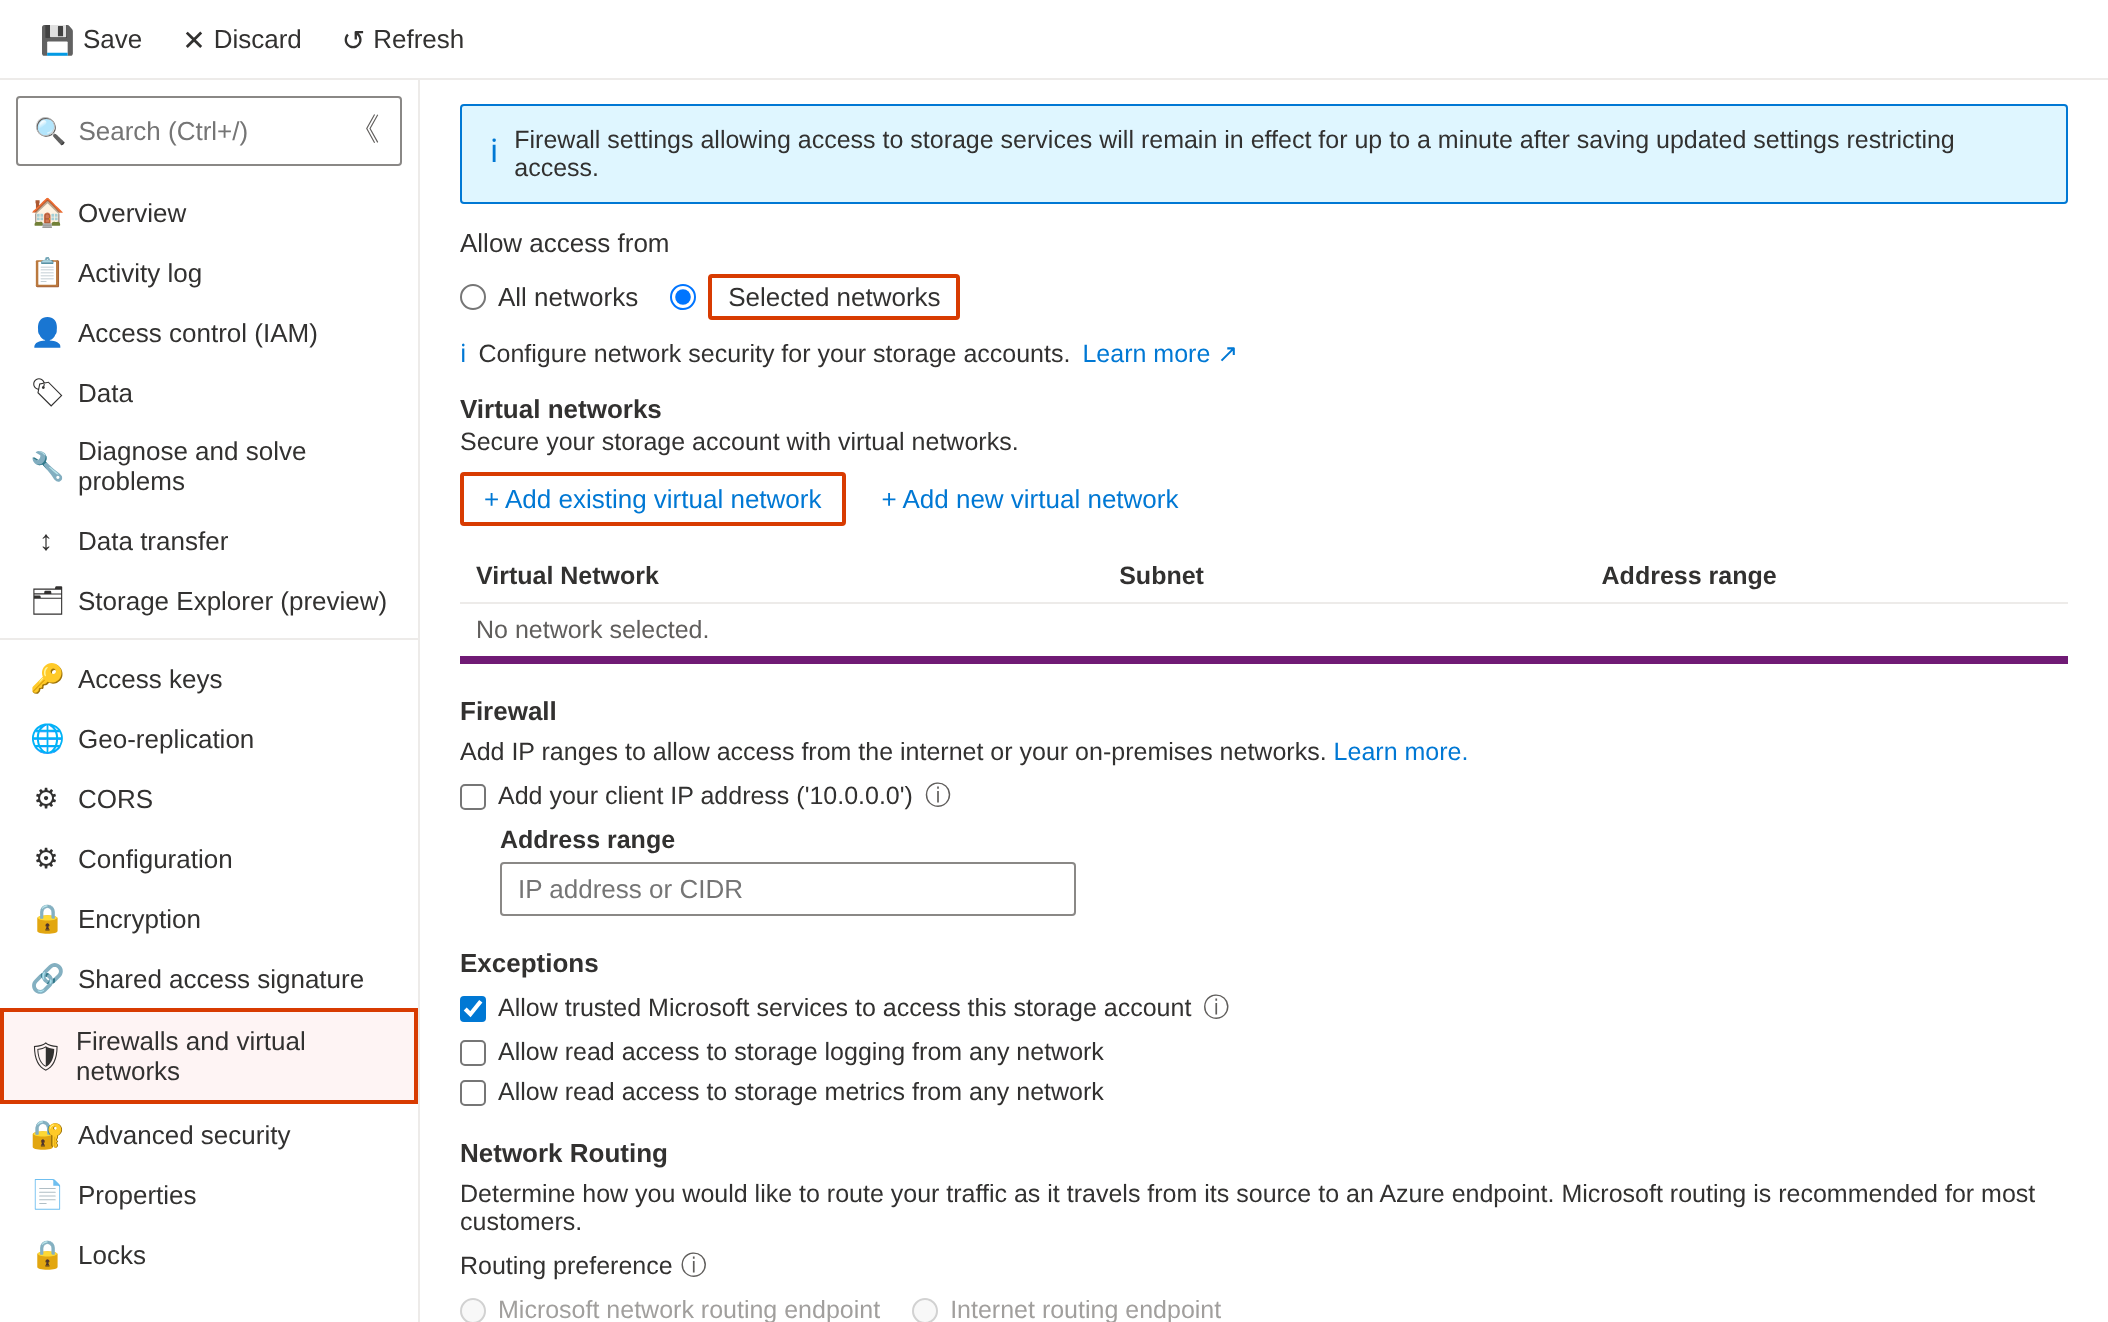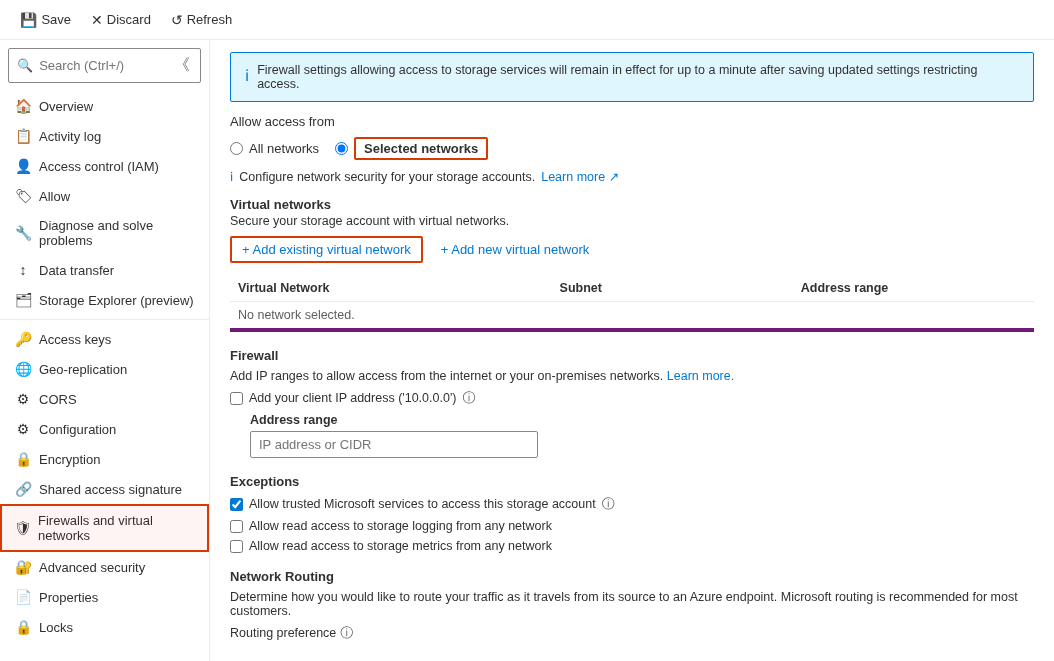--- a/index.html
+++ b/index.html
@@ -65,21 +65,21 @@
 
     .allow-access-from { margin-top: 8px; }
     .allow-label { font-size: 13px; font-weight: 400; color: #323130; margin-bottom: 8px; }
 
     .radio-group { display: flex; align-items: center; gap: 16px; margin-bottom: 8px; }
     .radio-option { display: flex; align-items: center; gap: 6px; cursor: pointer; }
     .radio-option input[type="radio"] { cursor: pointer; }
 
     .selected-networks-label {
       border: 2px solid #d83b01; padding: 2px 8px; border-radius: 2px;
-      background: #fff; display: flex; align-items: flex-start; gap: 6px; font-weight: bold;
+      background: #fff; display: flex; align-items: flex-start; gap: 6px;
     }
 
     .configure-info {
       display: flex; align-items: center; gap: 6px; font-size: 12.5px; margin-bottom: 12px;
     }
     .configure-info a { color: #0078d4; text-decoration: none; }
 
     .vnet-section-title { font-size: 13px; font-weight: 600; margin-bottom: 2px; }
     .vnet-section-sub { font-size: 12.5px; margin-bottom: 8px; }
 
@@ -171,21 +171,21 @@
     <div class="nav-item">
       <span class="nav-icon">📋</span>
       <span>Activity log</span>
     </div>
     <div class="nav-item">
       <span class="nav-icon">👤</span>
       <span>Access control (IAM)</span>
     </div>
     <div class="nav-item">
       <span class="nav-icon">🏷</span>
-      <span>Allow</span>
+      <span>Data</span>
     </div>
     <div class="nav-item">
       <span class="nav-icon">🔧</span>
       <span>Diagnose and solve problems</span>
     </div>
     <div class="nav-item">
       <span class="nav-icon">↕</span>
       <span>Data transfer</span>
     </div>
     <div class="nav-item">
@@ -332,18 +332,28 @@
         </div>
       </div>
 
       <div class="routing-section">
         <div class="section-title">Network Routing</div>
         <div class="routing-desc">Determine how you would like to route your traffic as it travels from its source to an Azure endpoint. Microsoft routing is recommended for most customers.</div>
         <div class="routing-pref-label">
           <span>Routing preference</span>
           <span class="info-circle">ⓘ</span>
         </div>
+        <div class="routing-radio-group">
+          <label class="routing-radio" style="color:#a19f9d;">
+            <input type="radio" name="routing" disabled="" style="">
+            <span>Microsoft network routing endpoint</span>
+          </label>
+          <label class="routing-radio" style="color:#a19f9d;">
+            <input type="radio" name="routing" disabled="" style="">
+            <span>Internet routing endpoint</span>
+          </label>
+        </div>
 
       </div>
 
     </div>
   </div>
 </div>
 
 </body></html>

